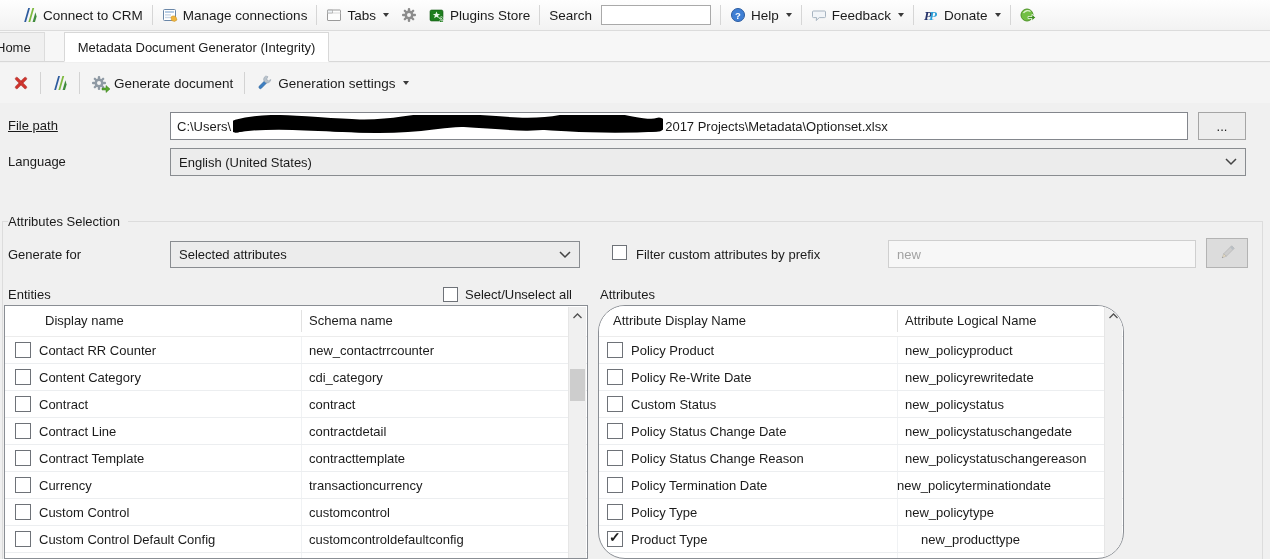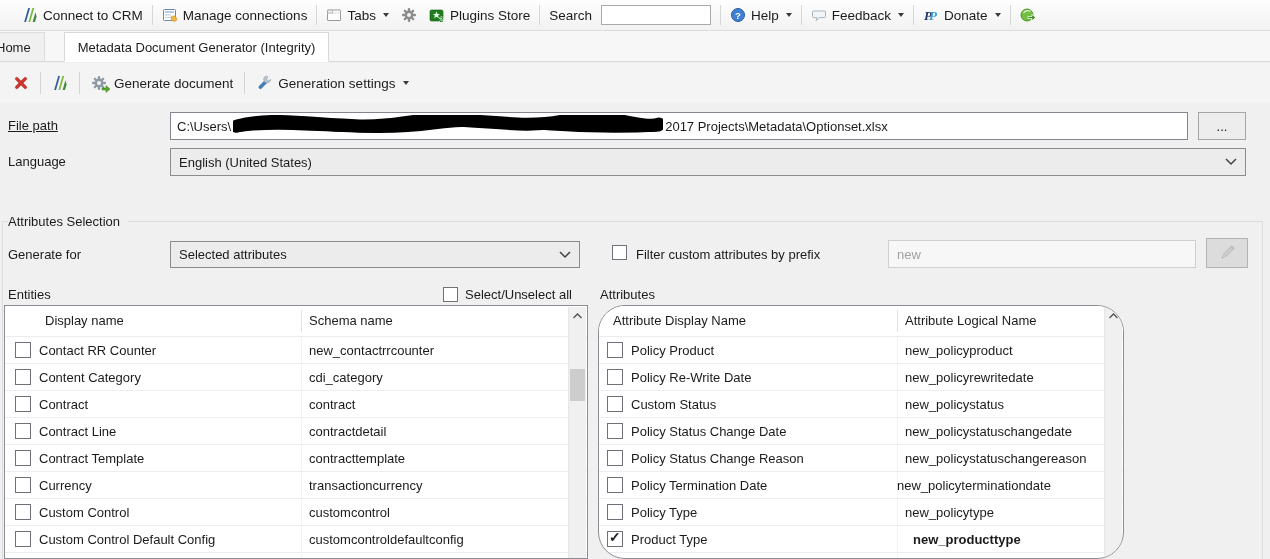--- a/index.html
+++ b/index.html
@@ -368,21 +368,21 @@
           <span class="lv-cell2" style="left:298px;">new_policyterminationdate</span>
         </div>
       <div class="lv-row">
           <span class="cb" style="margin-left:8px;"></span>
           <span class="lv-cell1" style="left:32px;">Policy Type</span>
           <span class="lv-cell2" style="left:306px;">new_policytype</span>
         </div>
       <div class="lv-row">
           <span class="cb checked" style="margin-left:8px;"></span>
           <span class="lv-cell1" style="left:32px;">Product Type</span>
-          <span class="lv-cell2" style="left:314px;font-weight:bold;">new_producttype</span>
+          <span class="lv-cell2" style="left:322px;">new_producttype</span>
         </div>
       <div class="lv-row">
           <span class="cb" style="margin-left:8px;"></span>
           <span class="lv-cell1" style="left:32px;"></span>
           <span class="lv-cell2" style="left:306px;"></span>
         </div>
     </div>
     <div class="lv-scroll">
       <div class="lv-up">
         <svg width="9" height="6" viewBox="0 0 9 6">

